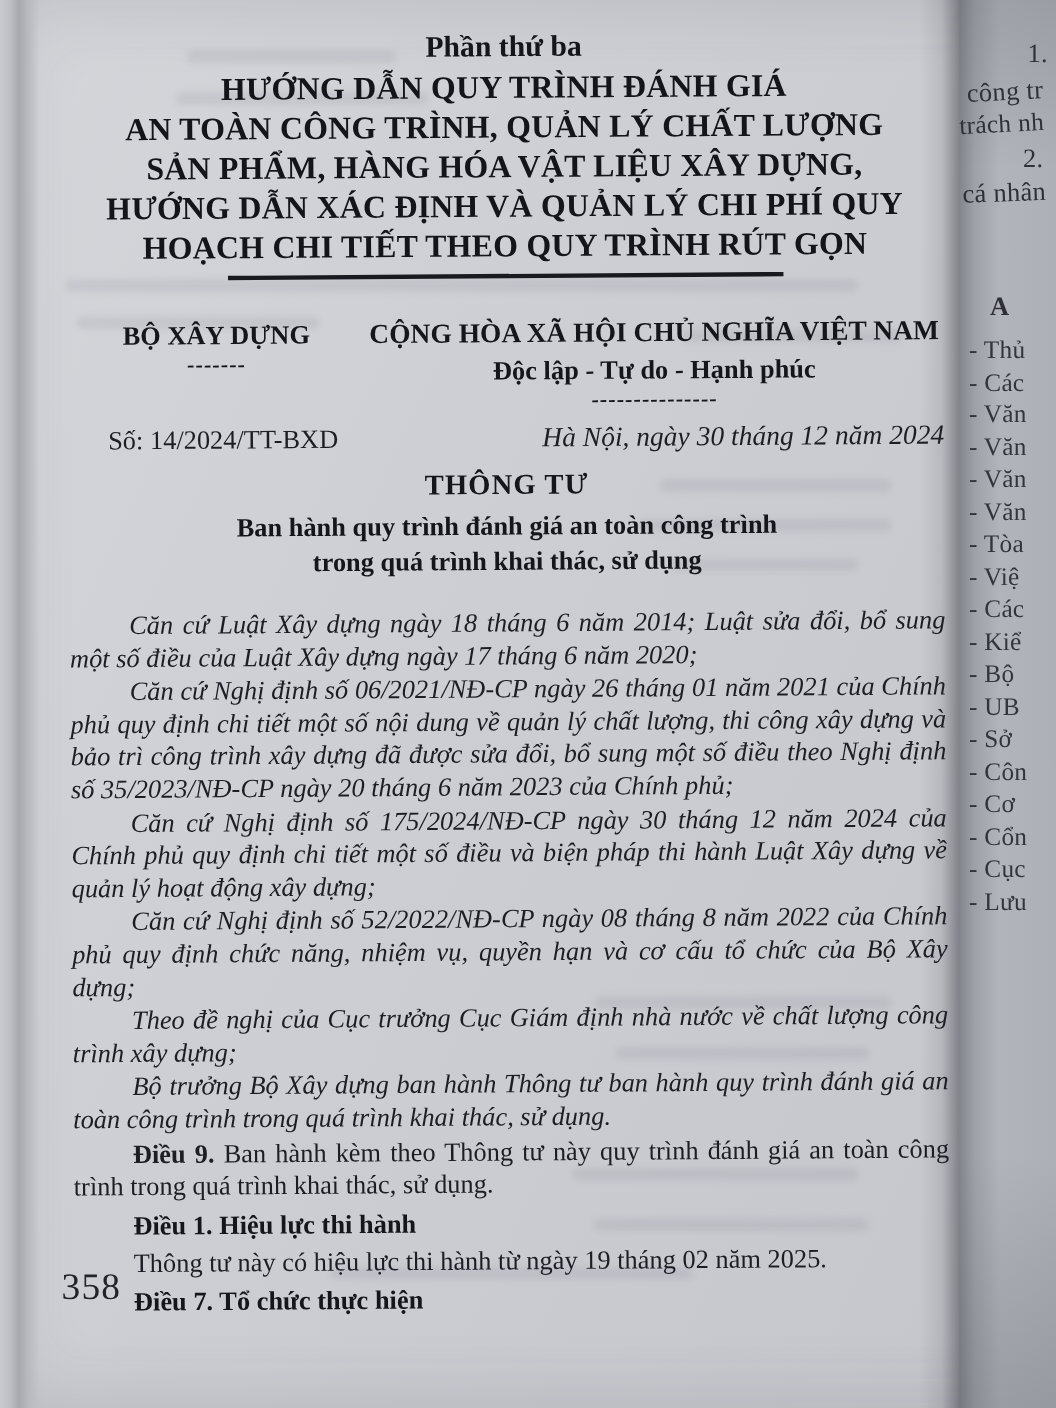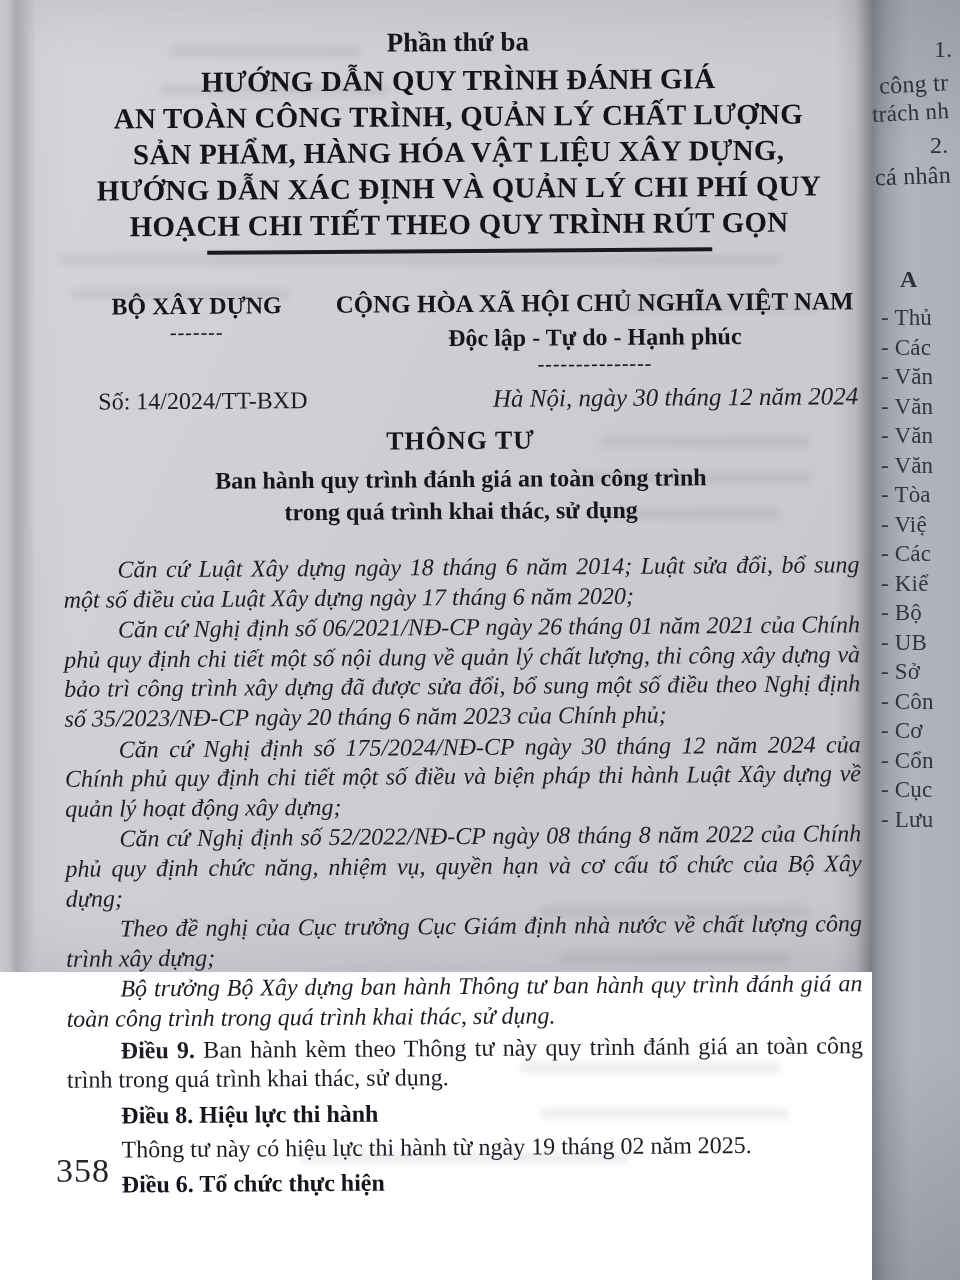--- a/index.html
+++ b/index.html
@@ -1,21 +1,21 @@
 <!DOCTYPE html>
 <html><head>
 <meta charset="utf-8">
 <style>
   html,body{margin:0;padding:0;}
   body{
     width:960px;height:1280px;overflow:hidden;
     font-family:"Liberation Serif","DejaVu Serif",serif;
   }
   .photo{
-    position:relative;width:960px;height:972px;
+    position:relative;width:960px;height:1280px;
     background:linear-gradient(115deg,#d5d6da 0%,#cdced3 45%,#c5c6cc 100%);
     box-shadow:inset 0 0 70px rgba(55,58,68,0.16);
   }
   
   .left-edge{
     position:absolute;left:0;top:0;width:36px;height:100%;
     background:linear-gradient(to right,#c9cace 0%,#bfc0c5 25%,#a7a9af 48%,#b9babf 72%,rgba(203,204,209,0) 100%);
     pointer-events:none;
   }
   
@@ -168,24 +168,24 @@
         <p>Căn cứ Luật Xây dựng ngày 18 tháng 6 năm 2014; Luật sửa đổi, bổ sung một số điều của Luật Xây dựng ngày 17 tháng 6 năm 2020;</p>
         <p>Căn cứ Nghị định số 06/2021/NĐ-CP ngày 26 tháng 01 năm 2021 của Chính phủ quy định chi tiết một số nội dung về quản lý chất lượng, thi công xây dựng và bảo trì công trình xây dựng đã được sửa đổi, bổ sung một số điều theo Nghị định số 35/2023/NĐ-CP ngày 20 tháng 6 năm 2023 của Chính phủ;</p>
         <p>Căn cứ Nghị định số 175/2024/NĐ-CP ngày 30 tháng 12 năm 2024 của Chính phủ quy định chi tiết một số điều và biện pháp thi hành Luật Xây dựng về quản lý hoạt động xây dựng;</p>
         <p>Căn cứ Nghị định số 52/2022/NĐ-CP ngày 08 tháng 8 năm 2022 của Chính phủ quy định chức năng, nhiệm vụ, quyền hạn và cơ cấu tổ chức của Bộ Xây dựng;</p>
         <p>Theo đề nghị của Cục trưởng Cục Giám định nhà nước về chất lượng công trình xây dựng;</p>
         <p>Bộ trưởng Bộ Xây dựng ban hành Thông tư ban hành quy trình đánh giá an toàn công trình trong quá trình khai thác, sử dụng.</p>
       </div>
 
     <p class="article"><b>Điều 9.</b> <span>Ban hành kèm theo Thông tư này quy trình đánh giá an toàn công trình trong quá trình khai thác, sử dụng.</span></p>
 
-    <p class="article-heading"><span>Điều 8.</span> <span>Hiệu lực thi hành</span></p>
+    <p class="article-heading"><span>Điều 1.</span> <span>Hiệu lực thi hành</span></p>
     <p class="article-body">Thông tư này có hiệu lực thi hành từ ngày 19 tháng 02 năm 2025.</p>
 
-    <p class="article-heading"><span>Điều 6.</span> <span>Tổ chức thực hiện</span></p>
+    <p class="article-heading"><span>Điều 7.</span> <span>Tổ chức thực hiện</span></p>
 
   </div>
 
   <div class="page-number">358</div>
 
   <div class="left-edge"></div>
   <div class="fold"></div>
 
   <div class="next-page">
     <div>

